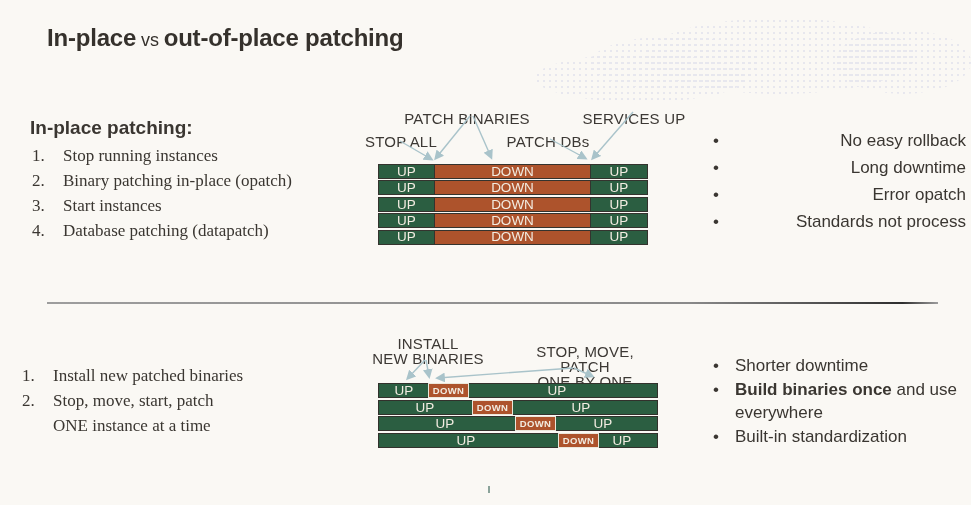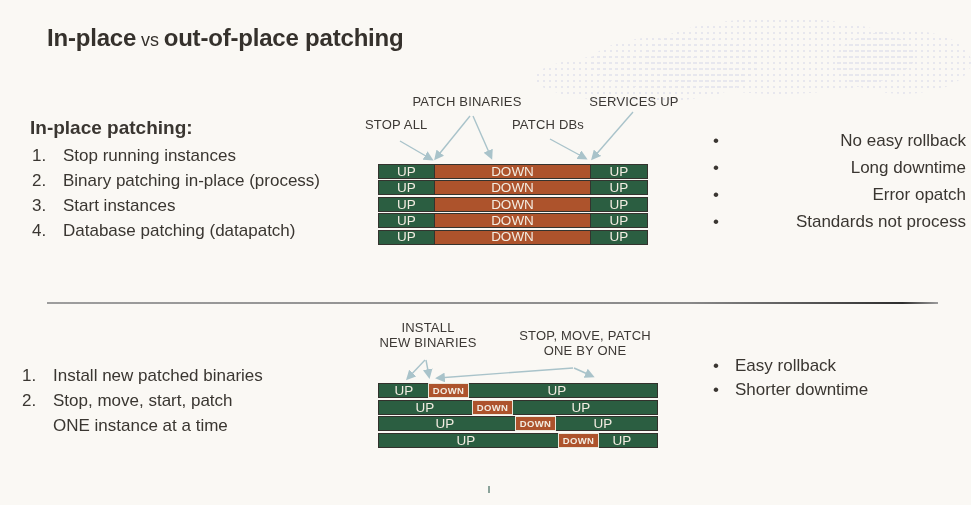--- a/index.html
+++ b/index.html
@@ -22,38 +22,38 @@
     background-image:radial-gradient(#e7e7ee 1px, transparent 1.4px);
     background-size:6px 6px;}
   .puff.p1{left:0; top:42px; width:210px; height:48px;}
   .puff.p2{left:110px; top:6px; width:270px; height:76px;}
   .puff.p3{left:300px; top:18px; width:136px; height:64px;}
   .puff.p4{left:55px; top:24px; width:170px; height:54px;}
   
   .sec-heading{position:absolute; font-size:19px; font-weight:700;}
   .h-inplace{left:30px; top:117px;}
   .h-outofplace{left:20px; top:339px;}
-  ol.num-list{position:absolute; list-style:none; counter-reset:n; font-size:17px;}
+  ol.num-list{position:absolute; list-style:none; counter-reset:n; font-size:17px;font-family:Liberation Serif, serif;}
   ol.num-list li{counter-increment:n; position:relative; padding-left:33px; line-height:25px; white-space:pre-line;}
   ol.num-list li::before{content:counter(n) "."; position:absolute; left:2px;}
   .list-inplace{left:30px; top:143px; width:340px;}
   .list-outofplace{left:20px; top:363px; width:345px;}
   ul.bullet-list{position:absolute; list-style:none; font-size:17px;}
   ul.bullet-list li{position:relative; padding-left:29px;}
   ul.bullet-list li::before{content:"\2022"; position:absolute; left:7px;}
   .list-cons{left:706px; top:127px; width:260px;}
   .list-cons li{line-height:27px;text-align:right;}
   .list-pros{left:706px; top:354px; width:262px;}
   .list-pros li{line-height:23.5px;}
   .b{font-weight:700;}
   
   .diagram{position:absolute; width:320px;}
   .d1{left:360px; top:93px; height:160px;}
   .d2{left:360px; top:315px; height:142px;}
-  .dlabel{position:absolute; font-size:13px; color:#3c3834; white-space:nowrap; letter-spacing:0.2px;}
+  .dlabel{position:absolute; font-size:15px; color:#3c3834; white-space:nowrap; letter-spacing:0.2px;margin-top:16px;}
   .dlabel.center{transform:translateX(-50%); text-align:center; white-space:normal; line-height:15px; width:140px;}
   .lab-pb{left:107px; top:1px;}
   .lab-su{left:274px; top:1px;text-align:right;}
   .lab-sa{left:5px; top:24px;}
   .lab-pd{left:188px; top:24px; transform:translateX(-50%);}
   .lab-install{left:68px; top:5px;}
   .lab-stopmove{left:225px; top:13px; width:150px;}
   svg.arrows{position:absolute; left:0; top:0; overflow:visible;}
   svg.arrows line{stroke:var(--arrow); stroke-width:1.4px;}
   svg.arrows marker path{fill:var(--arrow);}
@@ -92,21 +92,21 @@
   <div class="cloud">
     <div class="puff p1"></div>
     <div class="puff p2"></div>
     <div class="puff p3"></div>
     <div class="puff p4"></div>
   </div>
 
   <div class="sec-heading h-inplace">In-place patching:</div>
   <ol class="num-list list-inplace">
     <li>Stop running instances</li>
-    <li>Binary patching in-place (process)</li>
+    <li>Binary patching in-place (opatch)</li>
     <li>Start instances</li>
     <li>Database patching (datapatch)</li>
   </ol>
 
   <div class="diagram d1">
     <div class="dlabel lab-pb" style="transform:translateX(-50%);">PATCH BINARIES</div>
     <div class="dlabel lab-su" style="transform:translateX(-50%);">SERVICES UP</div>
     <div class="dlabel lab-sa">STOP ALL</div>
     <div class="dlabel lab-pd">PATCH DBs</div>
 
@@ -207,19 +207,20 @@
       </div>
       <div class="t2row r4">
         <span class="uplbl l">UP</span>
         <span class="downbox">DOWN</span>
         <span class="uplbl r">UP</span>
       </div>
     </div>
   </div>
 
   <ul class="bullet-list list-pros">
-    <li>Easy rollback</li>
     <li>Shorter downtime</li>
+    <li><span class="b">Build binaries once</span><span> and use everywhere</span></li>
+    <li>Built-in standardization</li>
   </ul>
 
   <div class="foot-tick"></div>
 
 </div>
 
 </body></html>

